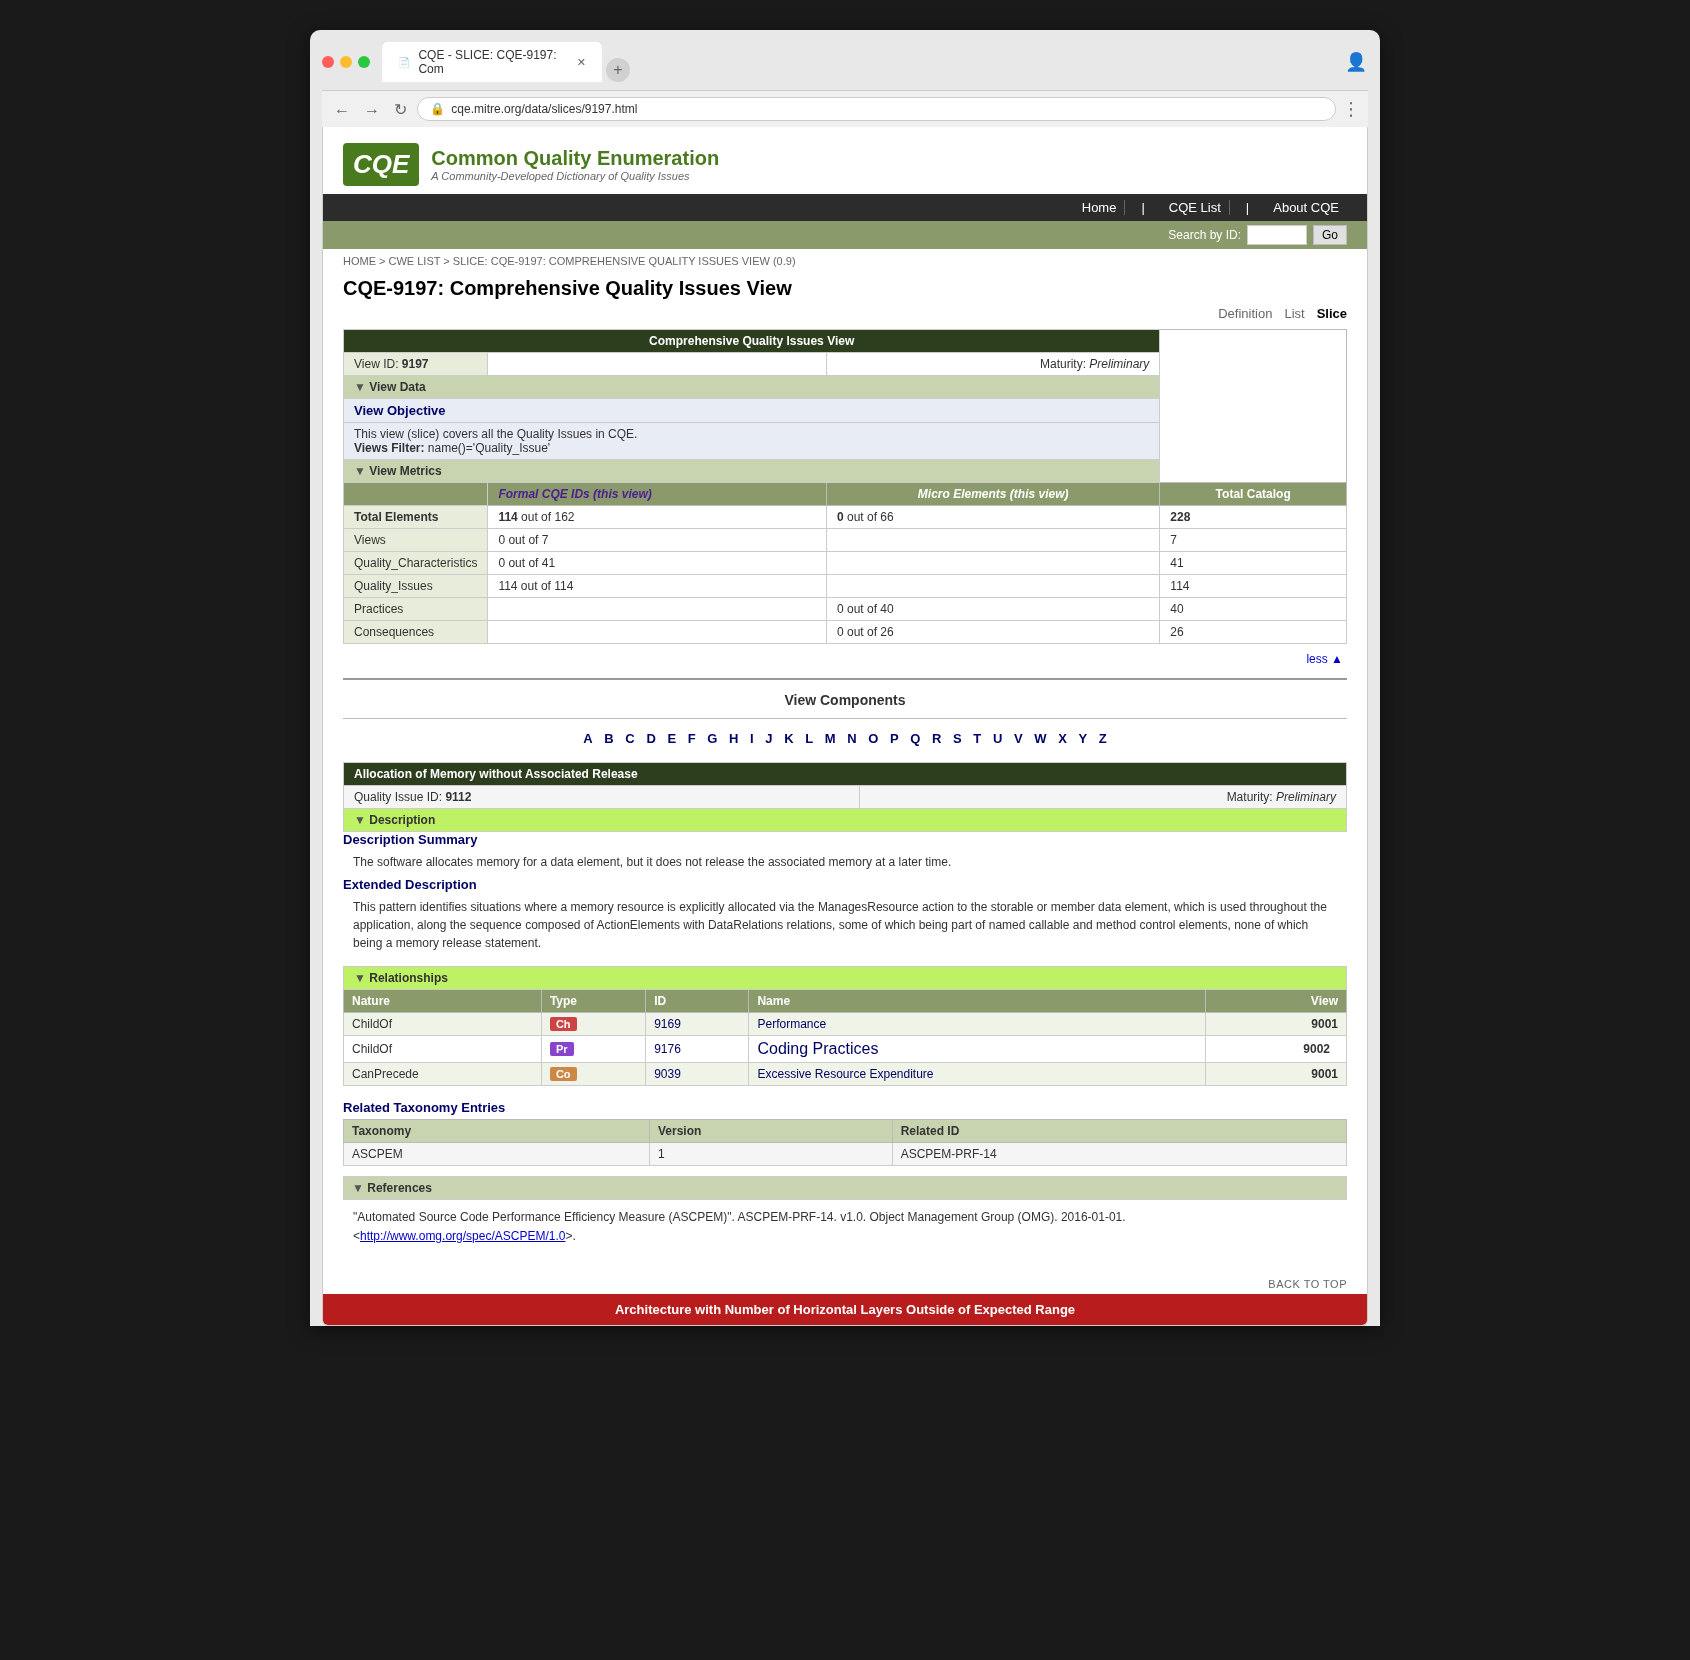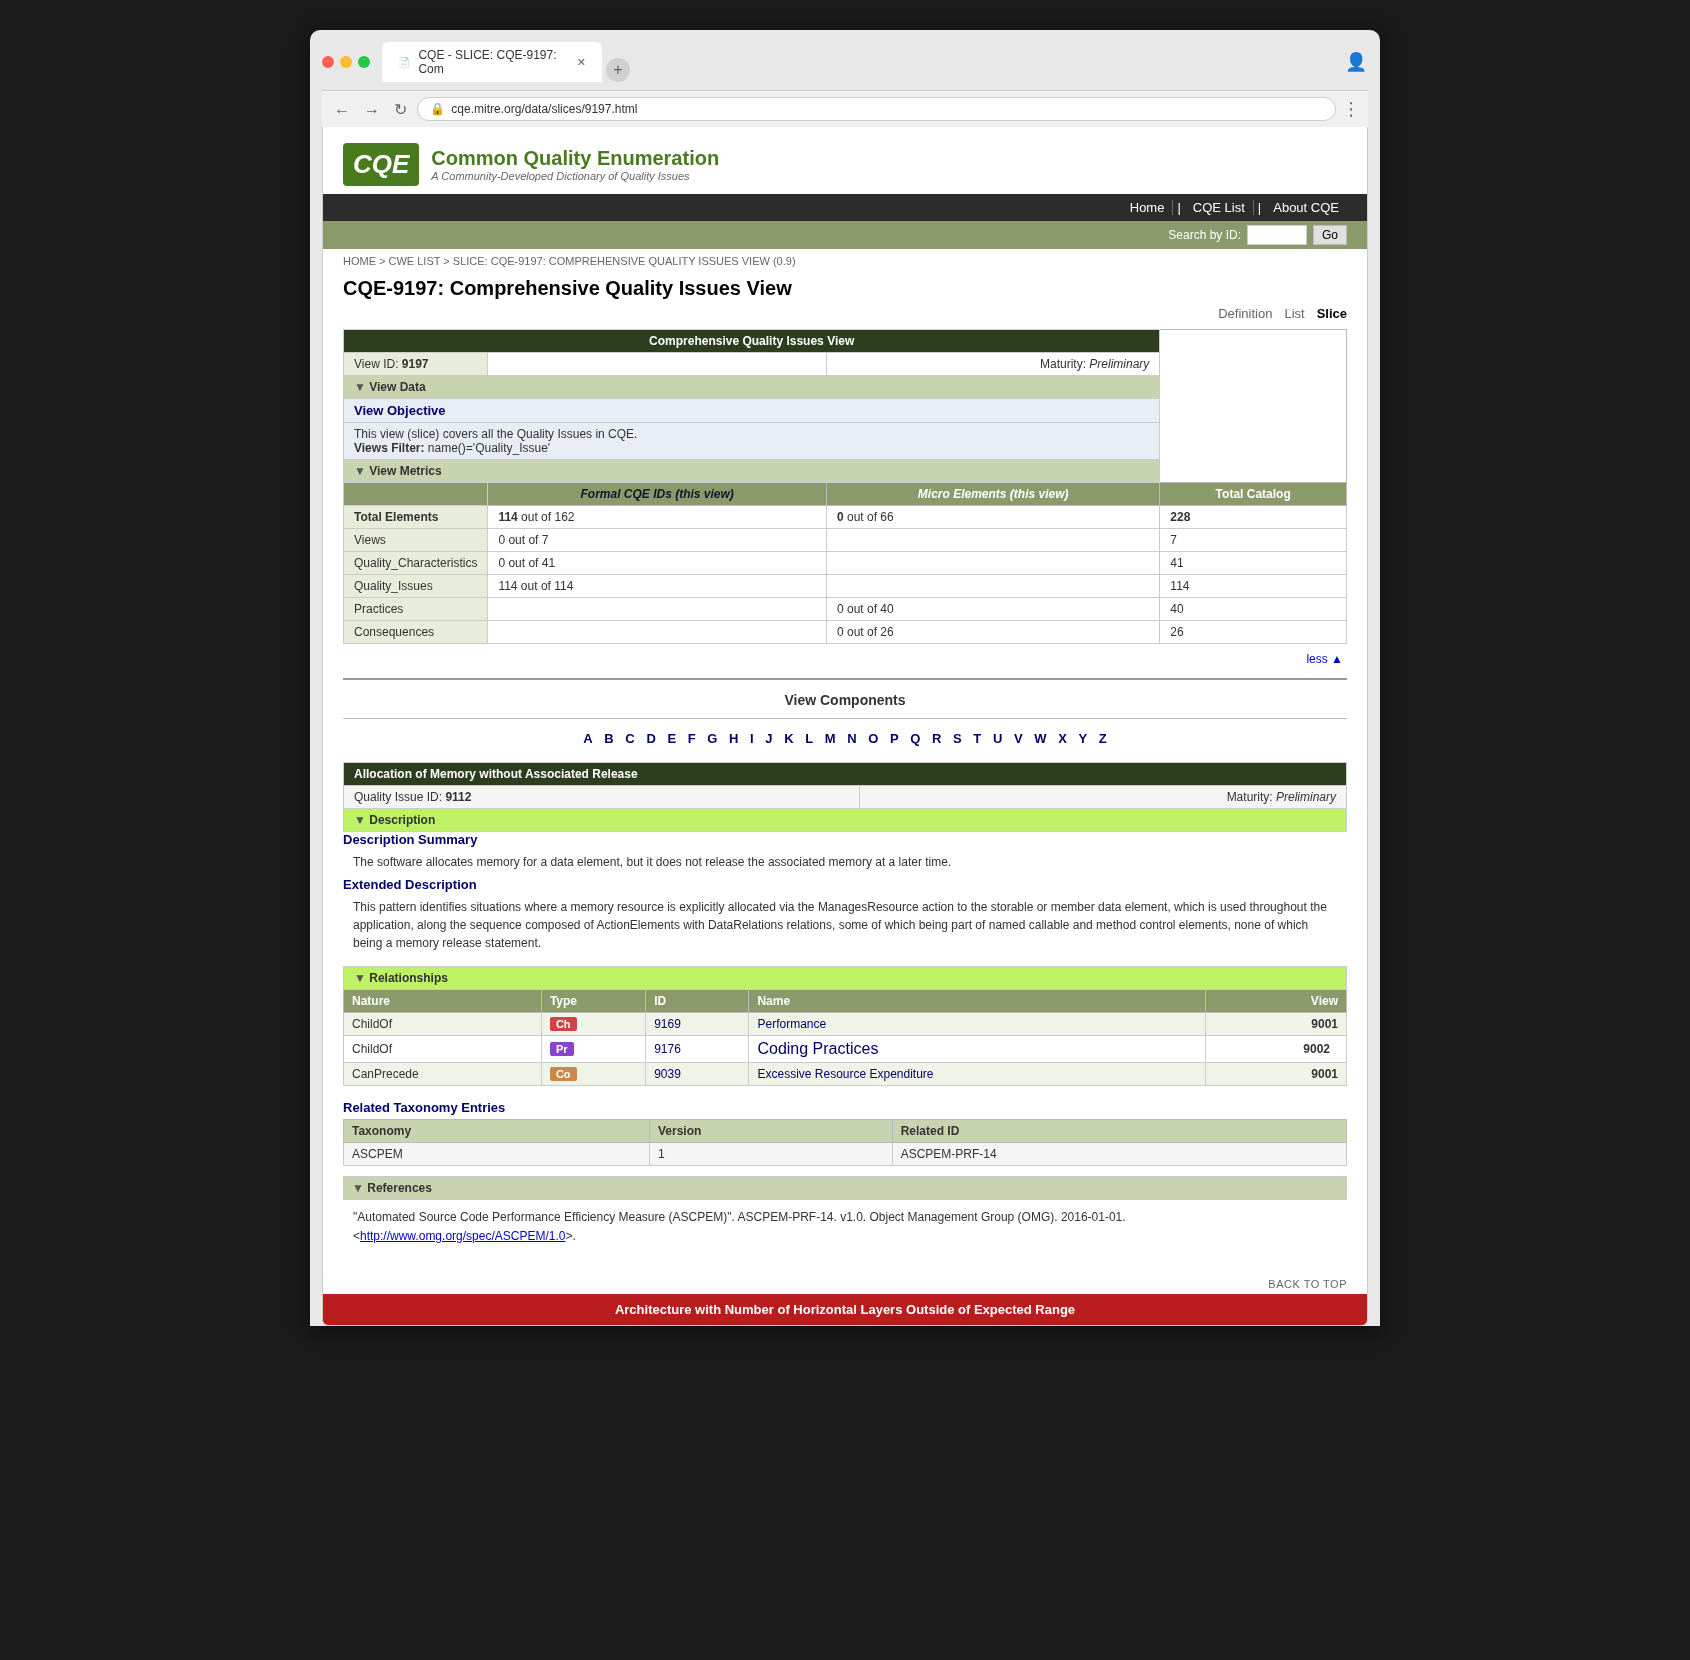--- a/index.html
+++ b/index.html
@@ -150,21 +150,21 @@
       font-style: italic;
     }
 
     
     .nav-bar {
       background: #2c2c2c;
       padding: 6px 20px;
       display: flex;
       justify-content: flex-end;
       align-items: center;
-      gap: 0;
+      gap: 12px;
     }
     .nav-bar a {
       color: #fff;
       text-decoration: none;
       font-size: 13px;
       padding: 0 8px;
       border-right: 1px solid #666;
     }
     .nav-bar a:last-child { border-right: none; }
 
@@ -548,21 +548,21 @@
           </tr>
           <tr>
             <td colspan="3" class="section-label">
               <span class="collapse-icon">▼</span>
               <span>View Metrics</span>
             </td>
           </tr>
 
           <tr>
             <th class="row-label" style="background:#8a9a6a;color:#fff"></th>
-            <th style="background:#8a9a6a;color:#0f172a;text-align:center;font-size:12px;border:1px solid #bbb">
+            <th style="background:#8a9a6a;color:#4c1d95;text-align:left;font-size:12px;border:1px solid #bbb">
               <em>Formal CQE IDs (this view)</em>
             </th>
             <th style="background:#8a9a6a;color:#fff;text-align:center;font-size:12px;border:1px solid #bbb">
               <em>Micro Elements (this view)</em>
             </th>
             <th style="background:#8a9a6a;color:#fff;text-align:center;font-size:12px;border:1px solid #bbb">
               <span>Total Catalog</span>
             </th>
           </tr>
 

